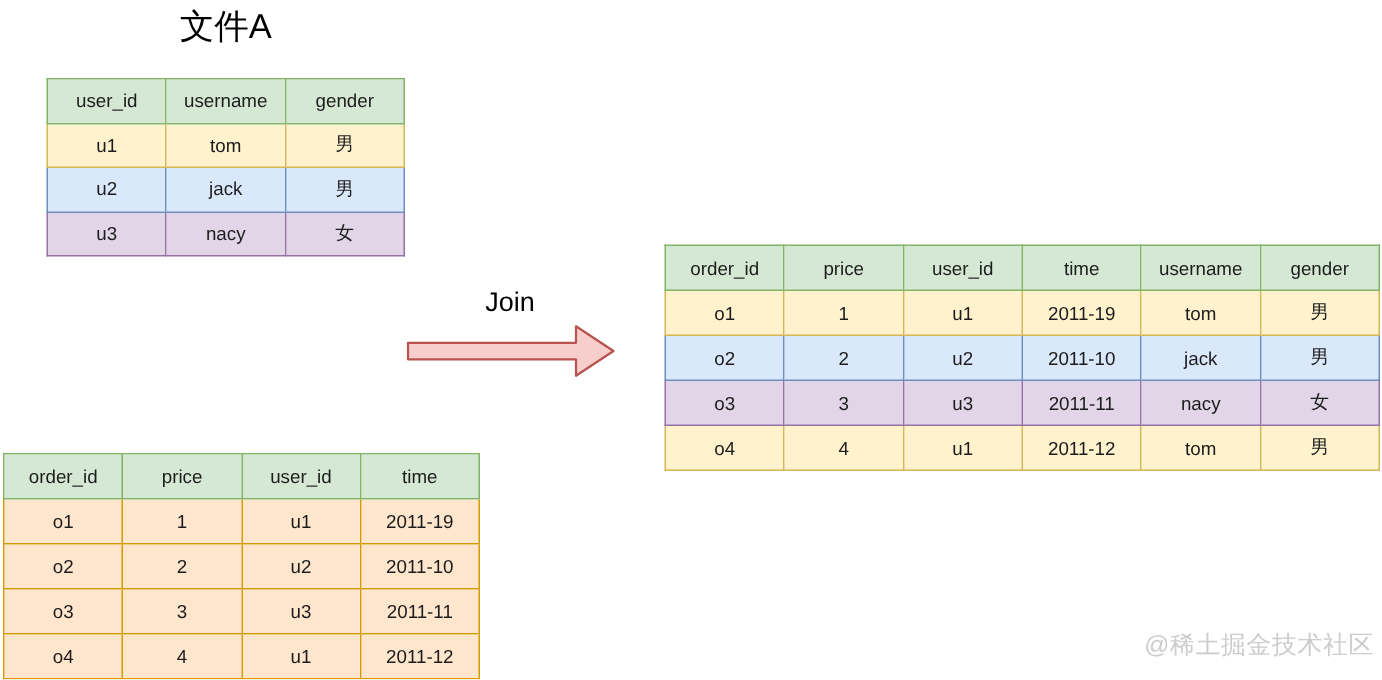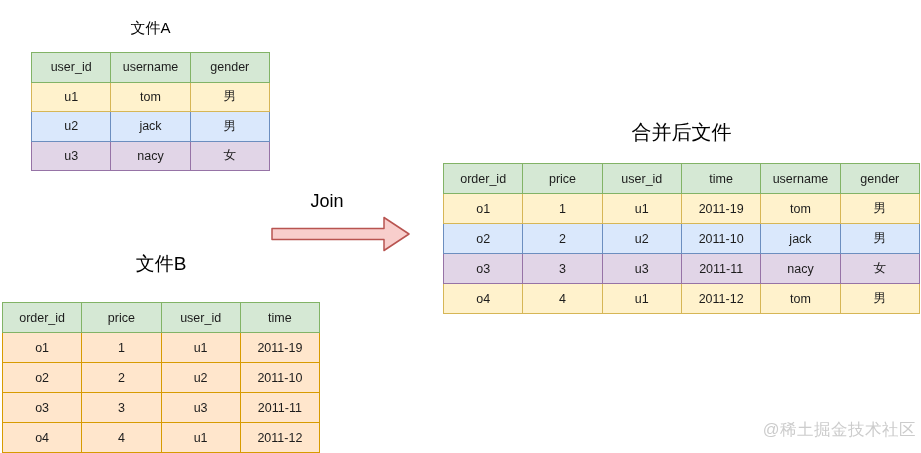--- a/index.html
+++ b/index.html
@@ -44,28 +44,28 @@
   #tbl-b { left: 2px;   top: 302px; width: 318px; }
   #tbl-m { left: 443px; top: 163px; width: 477px; }
 
   
   .tbl-title {
     position: absolute;
     text-align: center;
     color: #000000;
     font-weight: 500;
   }
-  .title-a { left: 31px;  top: 2px;   width: 239px; font-size: 15px; margin-top: 17px; }
+  .title-a { left: 31px;  top: 2px;   width: 239px; font-size: 23px; }
   .title-b { left: 2px;   top: 251px; width: 318px; font-size: 19px; }
   .title-m { left: 443px; top: 119px; width: 477px; font-size: 20px; }
 
   
   .join-label {
     position: absolute;
-    left: 267px; top: 191px; width: 120px;
+    left: 280px; top: 191px; width: 120px;
     text-align: center;
     font-size: 18px;
     color: #000000;
   }
   .join-arrow { position: absolute; left: 271px; top: 216px; }
 
   
   .watermark {
     position: absolute;
     left: 741px; top: 419px;
@@ -107,21 +107,20 @@
           <td>女</td>
         </tr>
       </tbody>
     </table>
 
   <div class="join-label">Join</div>
   <svg class="join-arrow" width="140" height="36" viewBox="0 0 140 36">
     <polygon points="1,12.5 113,12.5 113,1.5 138,18 113,34.5 113,23.5 1,23.5" style="fill: var(--arrow-fill); stroke: var(--arrow-stroke); stroke-width: 1.5; stroke-linejoin: round;"></polygon>
   </svg>
 
-  <div class="tbl-title title-b">文件B</div>
   <table class="tbl" id="tbl-b">
       <thead>
         <tr class="row-green">
           <th>order_id</th>
           <th>price</th>
           <th>user_id</th>
           <th>time</th>
         </tr>
       </thead>
       <tbody>
@@ -145,21 +144,20 @@
         </tr>
         <tr class="row-orange">
           <td>o4</td>
           <td>4</td>
           <td>u1</td>
           <td>2011-12</td>
         </tr>
       </tbody>
     </table>
 
-  <div class="tbl-title title-m">合并后文件</div>
   <table class="tbl" id="tbl-m">
       <thead>
         <tr class="row-green">
           <th>order_id</th>
           <th>price</th>
           <th>user_id</th>
           <th>time</th>
           <th>username</th>
           <th>gender</th>
         </tr>

